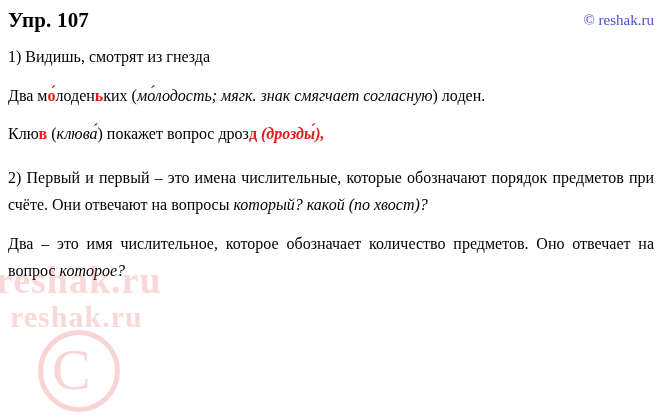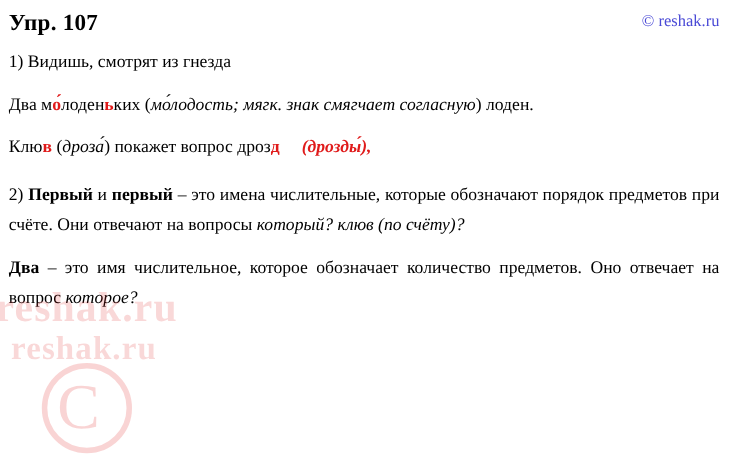--- a/index.html
+++ b/index.html
@@ -44,24 +44,24 @@
   .content {
     font-size: 16px;
     line-height: 1.72;
   }
   .para {
     margin: 0 0 11px 0;
   }
   .para.justified {
     text-align: justify;
   }
-  .bold { font-weight: bold; }
+  .bold { font-weight: normal; }
   .ital { font-style: italic; }
   .red { color: #e01b1b; font-weight: bold; }
-  .red-ital { color: #e01b1b; font-style: italic; font-weight: bold; margin-left: 16px; }
+  .red-ital { color: #e01b1b; font-style: italic; font-weight: bold; }
   .accent {
     position: relative;
   }
   .accent::after {
     content: "́";
   }
   .blk2 { margin-top: 16px; }
   .wm {
     position: absolute;
     font-family: "Liberation Serif", serif;
@@ -117,26 +117,26 @@
 
     <p class="para">
       <span>1) Видишь, смотрят из гнезда</span>
     </p>
 
     <p class="para">
       <span>Два м</span><span class="red accent">о</span><span>лоден</span><span class="red">ь</span><span>ких (</span><span class="ital">мо́лодость; мягк. знак смягчает согласную</span><span>) лоден.</span>
     </p>
 
     <p class="para">
-      <span>Клю</span><span class="red">в</span><span> (</span><span class="ital">дроз</span><span class="ital accent">а</span><span>) покажет вопрос дроз</span><span class="red">д</span><span> </span><span class="red-ital">(дрозды́),</span>
+      <span>Клю</span><span class="red">в</span><span> (</span><span class="ital">клюв</span><span class="ital accent">а</span><span>) покажет вопрос дроз</span><span class="red">д</span><span> </span><span class="red-ital">(дрозды́),</span>
     </p>
 
 
     <p class="para justified blk2">
-      <span>2) </span><span class="bold">Первый</span><span> и </span><span class="bold">первый</span><span> – это имена числительные, которые обозначают порядок предметов при счёте. Они отвечают на вопросы </span><span class="ital">который? клюв (по счёту)?</span>
+      <span>2) </span><span class="bold">Первый</span><span> и </span><span class="bold">первый</span><span> – это имена числительные, которые обозначают порядок предметов при счёте. Они отвечают на вопросы </span><span class="ital">который? какой (по хвост)?</span>
     </p>
 
     <p class="para justified">
       <span class="bold">Два</span><span> – это имя числительное, которое обозначает количество предметов. Оно отвечает на вопрос </span><span class="ital">которое?</span>
     </p>
 
   </div>
 
   <div class="wm wm1">reshak.ru</div>
   <div class="wm wm2">reshak.ru</div>

